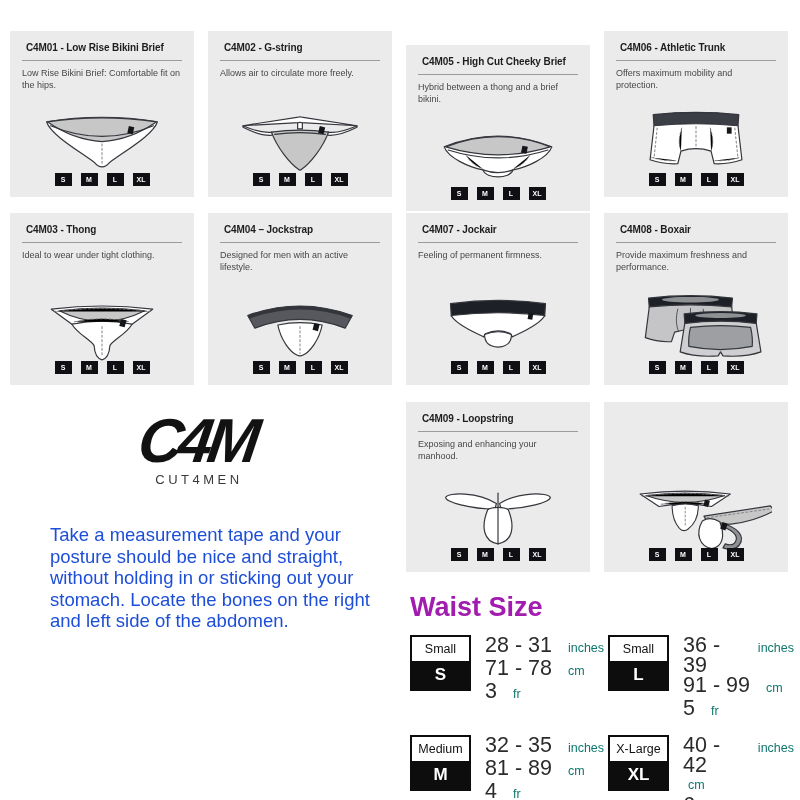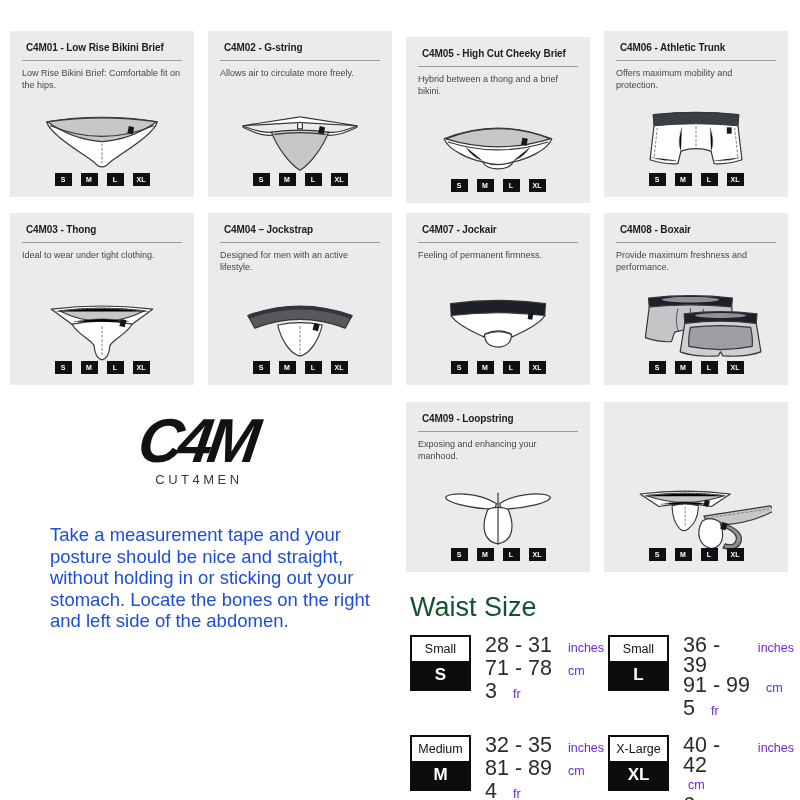--- a/index.html
+++ b/index.html
@@ -38,32 +38,32 @@
   .brand-mark{
     font-size:62px;line-height:58px;font-weight:900;font-style:italic;
     letter-spacing:-5px;color:#121212;transform:skewX(-8deg);display:inline-block;
   }
   .brand-sub{font-size:13px;letter-spacing:3.5px;color:#3a3a3a;margin-top:2px;padding-left:4px;}
   
   .instructions{position:absolute;left:46px;top:520px;width:336px;}
   .instructions p{font-size:18.5px;line-height:21.5px;color:#1d4ed8;margin:4px;}
   .instructions p + p{margin-top:17px;}
   
-  .waist-title{position:absolute;left:410px;top:592px;font-size:27px;font-weight:400;color:#14532d;margin:0;}
+  .waist-title{position:absolute;left:410px;top:592px;font-size:27px;font-weight:700;color:#a21caf;margin:0;}
   .waist-table{
     position:absolute;left:410px;top:635px;width:384px;
     display:grid;grid-template-columns:198px 186px;row-gap:14px;
   }
   .size-cell{display:flex;align-items:flex-start;}
   .size-box{width:57px;border:2px solid #0d0d0d;background:#ffffff;flex:none;}
   .size-box .nm{height:24px;display:flex;align-items:center;justify-content:center;font-size:12.5px;color:#111111;}
   .size-box .lt{height:28px;background:#0d0d0d;color:#ffffff;display:flex;align-items:center;justify-content:center;font-size:17px;font-weight:bold;}
   .size-vals{margin-left:14px;}
   .size-line{display:flex;align-items:baseline;font-size:21.5px;line-height:20px;color:#2b2b2b;font-weight:300;gap:11px;}
-  .size-line .unit{font-size:12.5px;color:#6d28d9;margin-left:5px;font-weight:normal;}
+  .size-line .unit{font-size:12.5px;color:#0f766e;margin-left:5px;font-weight:normal;}
 </style>
 </head>
 <body>
 
 <section class="card" style="left:10px;top:31px;height:166px">
   <div class="inner">
     <h3>C4M01 - Low Rise Bikini Brief</h3>
     <div class="rule"></div>
     <p>Low Rise Bikini Brief: Comfortable fit on the hips.</p>
   </div>
@@ -102,21 +102,21 @@
     </svg>
   </div>
   <div class="badges">
     <span class="badge">S</span>
     <span class="badge">M</span>
     <span class="badge">L</span>
     <span class="badge">XL</span>
   </div>
 </section>
 
-<section class="card" style="left:406px;top:37px;height:166px">
+<section class="card" style="left:406px;top:45px;height:166px">
   <div class="inner">
     <h3>C4M05 - High Cut Cheeky Brief</h3>
     <div class="rule"></div>
     <p>Hybrid between a thong and a brief bikini.</p>
   </div>
   <div class="illu-wrap">
     <svg class="illu" viewBox="0 0 160 96">
       <path fill="#ffffff" d="M12,39 Q80,12 148,39 C143,53 116,65 99,68 C95,80 65,80 61,68 C44,65 17,53 12,39 Z"></path>
       <path fill="#c7c7c8" d="M14,39 Q80,13 146,39 Q80,59 14,39 Z"></path>
       <path fill="none" d="M17,43 Q80,63 143,43"></path>

